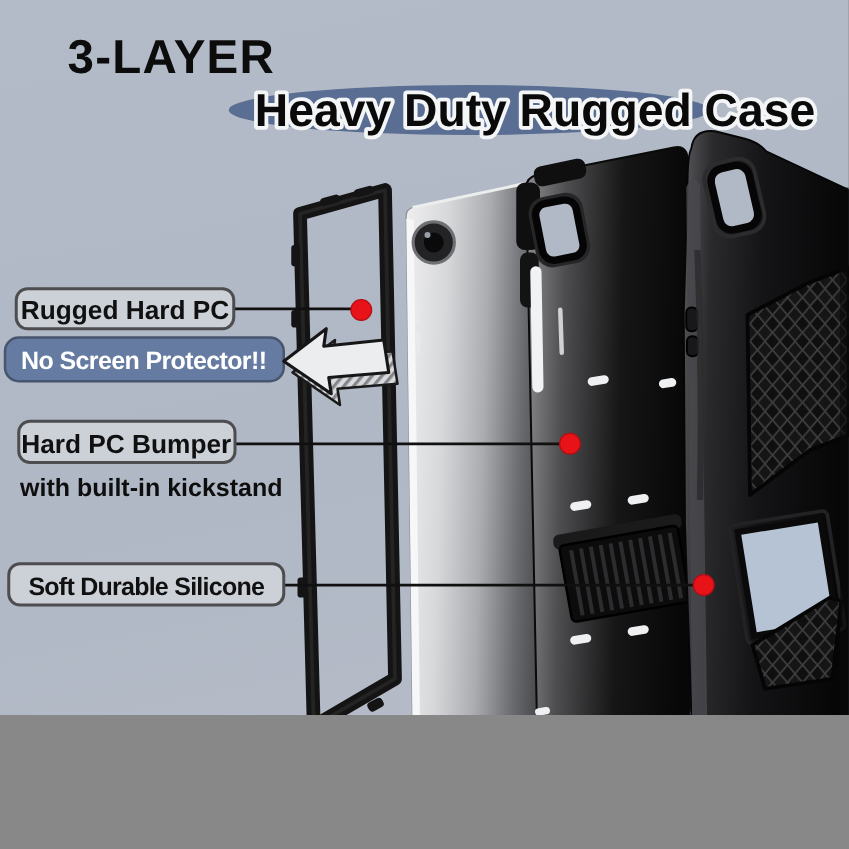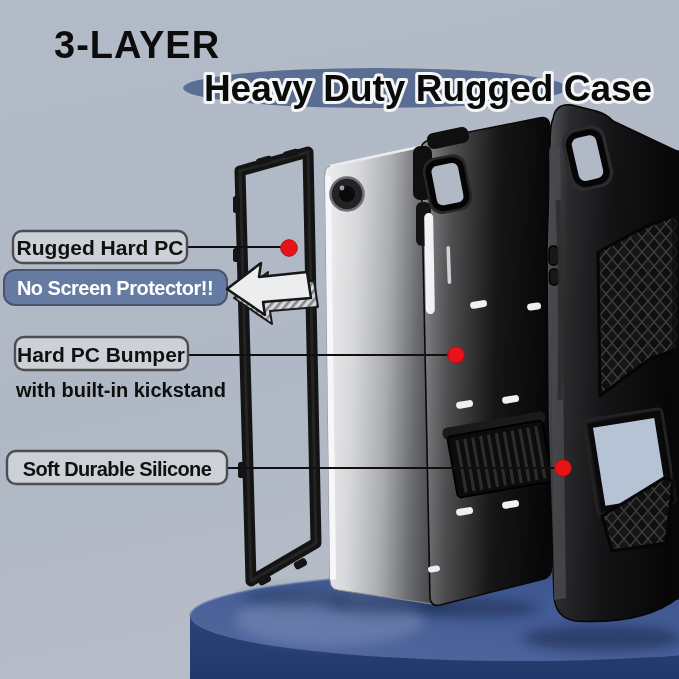--- a/index.html
+++ b/index.html
@@ -1,17 +1,17 @@
 <!DOCTYPE html>
 <html><head>
 <meta charset="utf-8">
 <style>
   html,body { margin:0; padding:0; background:#888; }
   #stage {
-    position:relative; width:679px; height:679px; overflow:hidden;
+    position:relative; width:679px; height:572px; overflow:hidden;
     font-family:"Liberation Sans", sans-serif;
     text-align:center;
   }
   svg { display:block; }
   .t-title  { font-family:"Liberation Sans",sans-serif; font-weight:bold; font-size:38px; fill:#0c0c0c; letter-spacing:1px; }
   .t-sub    { font-family:"Liberation Sans",sans-serif; font-weight:bold; font-size:37px; fill:#0a0a0a;
               stroke:#f4f5f7; stroke-width:6px; paint-order:stroke; stroke-linejoin:round; }
   .t-label  { font-family:"Liberation Sans",sans-serif; font-weight:bold; font-size:21px; fill:#101010; }
   .t-label-sm { font-family:"Liberation Sans",sans-serif; font-weight:bold; font-size:20px; fill:#101010; letter-spacing:-0.6px; }
   .t-badge  { font-family:"Liberation Sans",sans-serif; font-weight:bold; font-size:20px; fill:#ffffff; letter-spacing:-0.5px; }

